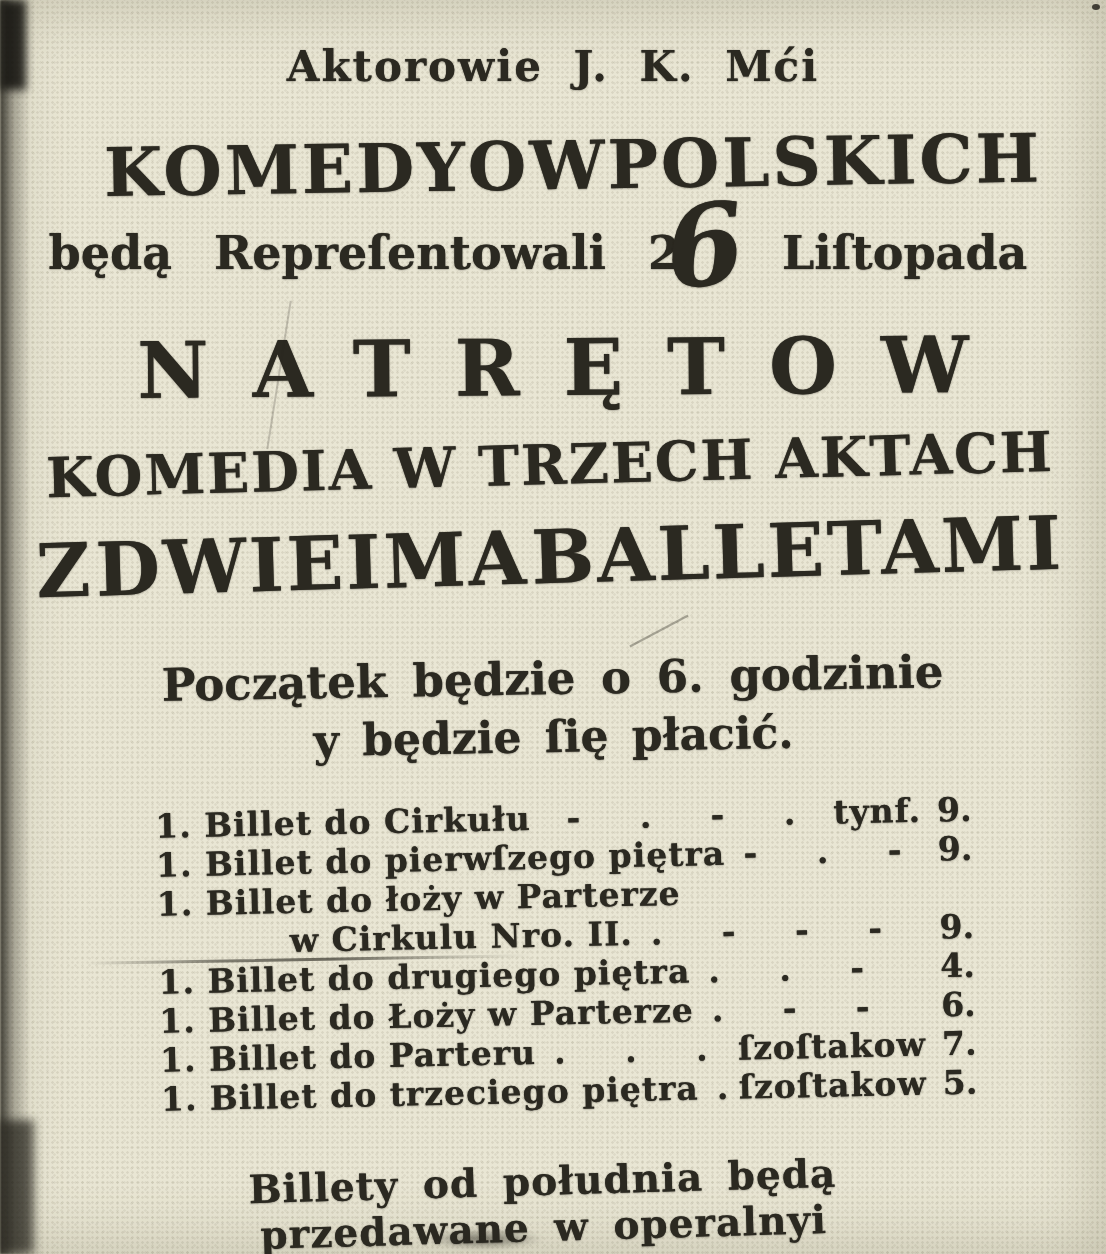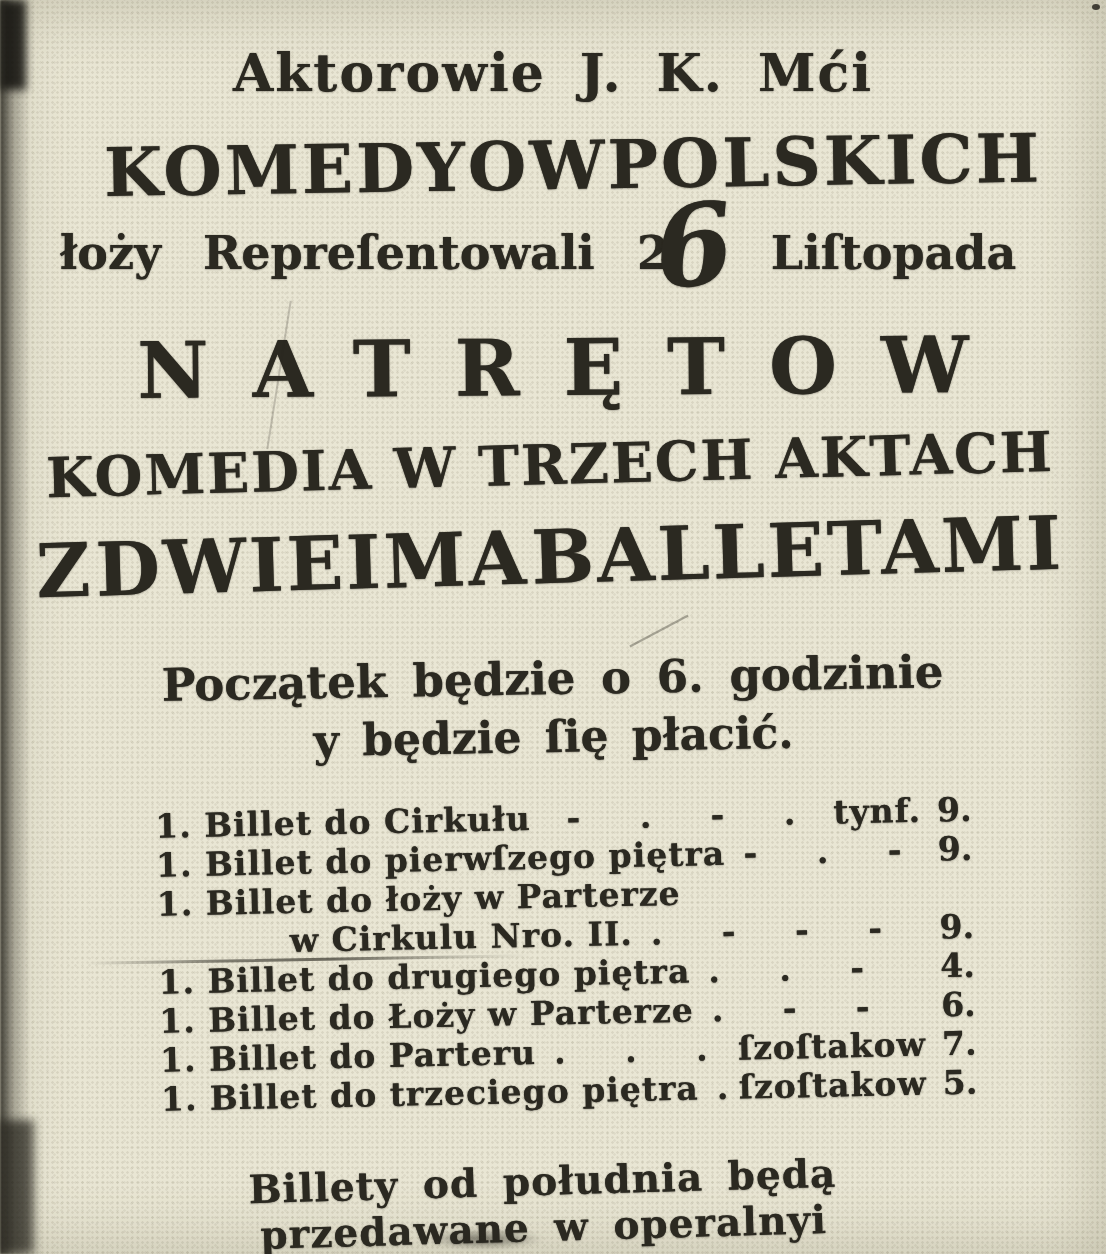--- a/index.html
+++ b/index.html
@@ -14,21 +14,21 @@
     background-image:
       radial-gradient(rgba(112,106,78,0.13) 1px, transparent 1.5px),
       radial-gradient(rgba(112,106,78,0.09) 1px, transparent 1.5px);
     background-size:5px 5px,7px 7px;
     background-position:0 0,2px 3px;
     box-shadow:inset 0 0 70px rgba(95,90,60,0.28);
   }
   .ink{color:#2b2921;text-shadow:0 0 1px rgba(43,41,33,0.85),0 1px 2px rgba(43,41,33,0.2);}
   .abs{position:absolute;}
 
-  .header-line{top:42px;left:0;right:0;text-align:center;font-size:52px;font-weight:700;letter-spacing:2px;word-spacing:14px;}
+  .header-line{top:42px;left:0;right:0;text-align:center;font-size:42px;font-weight:700;letter-spacing:2px;word-spacing:14px;}
   .title-line{top:126px;left:104px;right:96px;display:flex;justify-content:space-between;
     font-size:67px;font-weight:700;letter-spacing:3px;transform:rotate(-0.9deg);}
   .date-line{top:226px;left:0;right:30px;text-align:center;font-size:46px;font-weight:700;word-spacing:26px;}
   .hand-six{display:inline-block;font-size:112px;font-style:italic;font-weight:700;line-height:0;
     vertical-align:-16px;margin:0 -4px 0 -14px;transform:rotate(-6deg);}
   .printed-two{letter-spacing:0;}
   .play-title{top:322px;left:0;right:0;text-align:center;font-size:78px;font-weight:700;
     letter-spacing:44px;padding-left:44px;transform:rotate(-0.4deg);}
   .subtitle1{top:432px;left:46px;right:52px;display:flex;justify-content:space-between;
     font-size:55px;font-weight:700;letter-spacing:2px;transform:rotate(-1.5deg);}
@@ -70,21 +70,21 @@
 <div class="paper abs"></div>
 
 <div class="abs header-line ink">Aktorowie J. K. Mći</div>
 
 <div class="abs title-line ink">
   <span>KOMEDYOW</span>
   <span>POLSKICH</span>
 </div>
 
 <div class="abs date-line ink">
-  <span>łoży Repreſentowali</span>
+  <span>będą Repreſentowali</span>
   <span class="printed-two">2</span><span class="hand-six">6</span>
   <span>Liſtopada</span>
 </div>
 
 <div class="abs play-title ink">NATRĘTOW</div>
 
 <div class="abs subtitle1 ink">
   <span>KOMEDIA</span>
   <span>W</span>
   <span>TRZECH</span>

